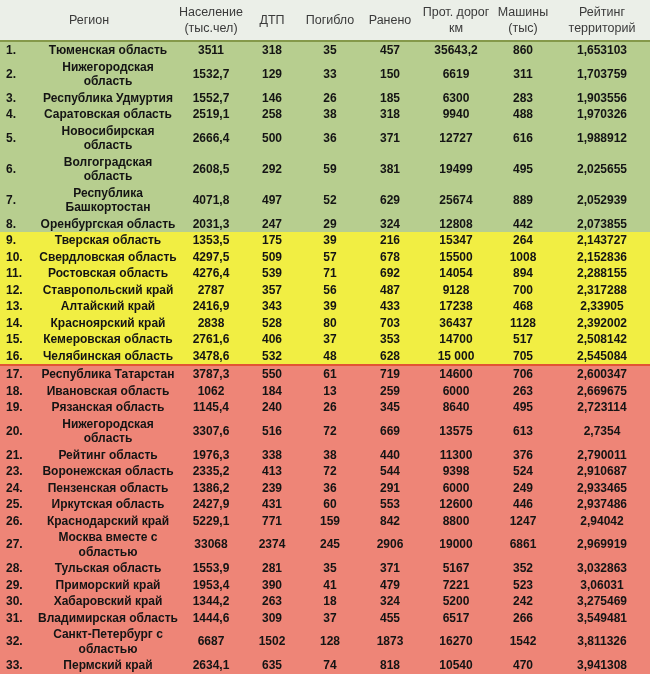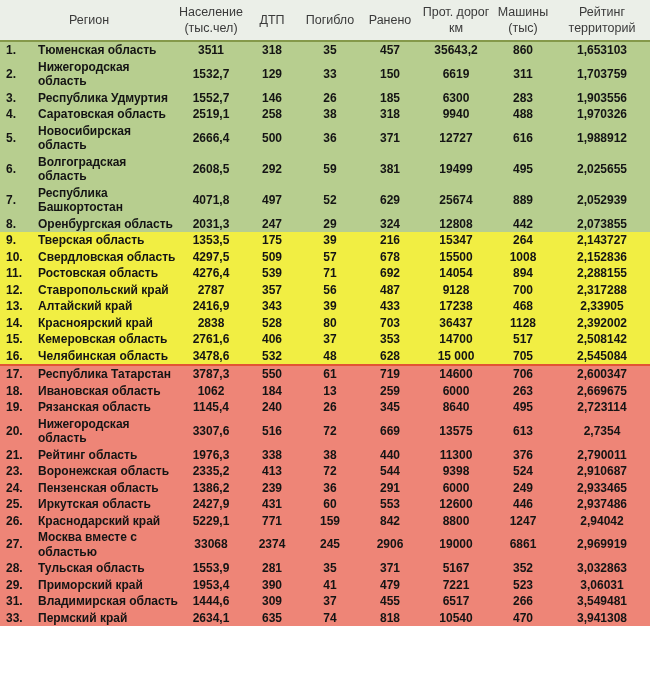--- a/index.html
+++ b/index.html
@@ -31,21 +31,21 @@
     font-size: 12px;
     font-weight: 700;
     color: #141414;
     text-align: center;
     vertical-align: middle;
     line-height: 14.5px;
     padding: 1px 0;
     white-space: pre-line;
   }
   td.col-num   { text-align: left; padding-left: 6px; }
-  td.col-region{ text-align: left; padding-left: 12px; }
+  td.col-region{ text-align: center; padding-left: 12px; }
   tr.band-green  td { background: var(--band-green); }
   tr.band-yellow td { background: var(--band-yellow); }
   tr.band-red    td { background: var(--band-red); }
   tr.divider-top td { border-top: 2px solid var(--red-divider); }
 </style>
 </head>
 <body>
 
 <div class="screen">
   <table class="regions">
@@ -383,31 +383,54 @@
           <td class="col-region">Приморский край</td>
           <td class="col-population">1953,4</td>
           <td class="col-accidents">390</td>
           <td class="col-died">41</td>
           <td class="col-injured">479</td>
           <td class="col-roads">7221</td>
           <td class="col-cars">523</td>
           <td class="col-rating">3,06031</td>
         </tr>
         <tr class="band-red">
+          <td class="col-num">30.</td>
+          <td class="col-region">Хабаровский край</td>
+          <td class="col-population">1344,2</td>
+          <td class="col-accidents">263</td>
+          <td class="col-died">18</td>
+          <td class="col-injured">324</td>
+          <td class="col-roads">5200</td>
+          <td class="col-cars">242</td>
+          <td class="col-rating">3,275469</td>
+        </tr>
+        <tr class="band-red">
           <td class="col-num">31.</td>
           <td class="col-region">Владимирская область</td>
           <td class="col-population">1444,6</td>
           <td class="col-accidents">309</td>
           <td class="col-died">37</td>
           <td class="col-injured">455</td>
           <td class="col-roads">6517</td>
           <td class="col-cars">266</td>
           <td class="col-rating">3,549481</td>
         </tr>
         <tr class="band-red">
+          <td class="col-num">32.</td>
+          <td class="col-region">Санкт-Петербург с
+областью</td>
+          <td class="col-population">6687</td>
+          <td class="col-accidents">1502</td>
+          <td class="col-died">128</td>
+          <td class="col-injured">1873</td>
+          <td class="col-roads">16270</td>
+          <td class="col-cars">1542</td>
+          <td class="col-rating">3,811326</td>
+        </tr>
+        <tr class="band-red">
           <td class="col-num">33.</td>
           <td class="col-region">Пермский край</td>
           <td class="col-population">2634,1</td>
           <td class="col-accidents">635</td>
           <td class="col-died">74</td>
           <td class="col-injured">818</td>
           <td class="col-roads">10540</td>
           <td class="col-cars">470</td>
           <td class="col-rating">3,941308</td>
         </tr>

